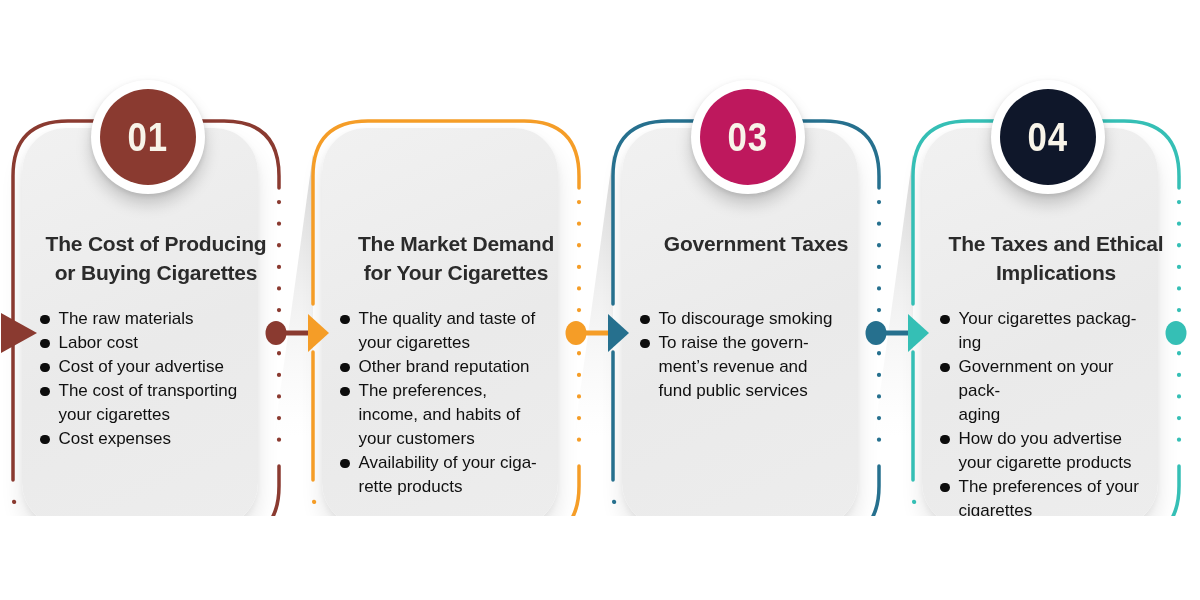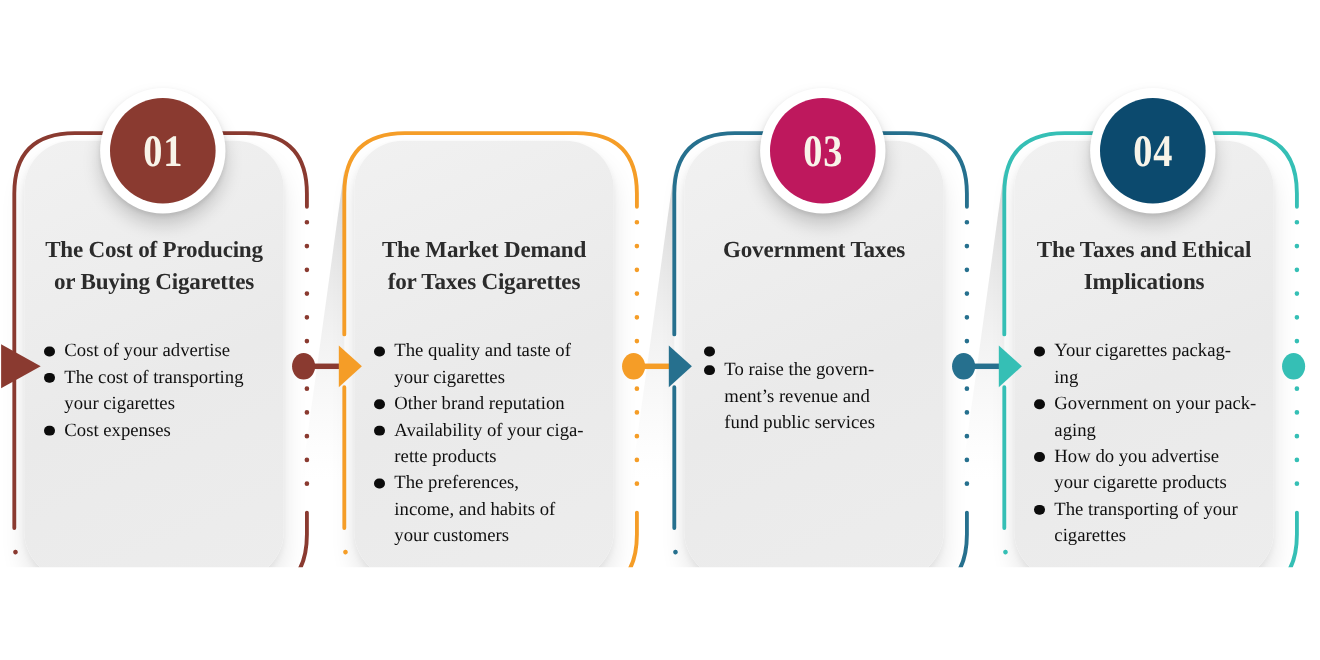--- a/index.html
+++ b/index.html
@@ -1,18 +1,18 @@
 <!DOCTYPE html>
 <html><head>
 <meta charset="utf-8">
 <style>
   html,body{margin:0;padding:0;background:#ffffff;}
   .stage{
     position:relative;width:1200px;height:516px;overflow:hidden;
-    background:#ffffff;font-family:Liberation Serif, serif;
+    background:#ffffff;font-family:Liberation Sans, sans-serif;
   }
   svg.deco{position:absolute;left:0;top:0;width:1200px;height:600px;pointer-events:none;}
   #deco-back{z-index:0;}
   #deco-front{z-index:2;}
 
   .card-col{position:absolute;top:0;width:300px;height:600px;}
 
   .card-panel{
     position:absolute;left:22px;top:128px;width:236px;height:399px;
     border-radius:44px;z-index:1;
@@ -26,21 +26,21 @@
   }
   .badge-inner{
     width:96px;height:96px;border-radius:50%;
     display:flex;align-items:center;justify-content:center;
   }
   .badge-num{
     font-size:41px;font-weight:bold;color:#f8f4e9;letter-spacing:1px;
     transform:scaleX(.85);line-height:1;
   }
   .card-title{
-    position:absolute;left:22px;top:213px;width:236px;margin:0;z-index:3;
+    position:absolute;left:22px;top:213px;width:236px;margin:16px;z-index:3;
     text-align:center;font-size:21px;line-height:29px;font-weight:700;
     color:#2b2b2b;white-space:pre-line;letter-spacing:-0.2px;
   }
   .bullets{
     position:absolute;left:40px;top:307px;width:216px;margin:0;padding:0;
     list-style:none;z-index:3;
   }
   .bullet{display:flex;gap:9px;align-items:flex-start;}
   .bdot{flex:0 0 auto;width:9.5px;height:9.5px;border-radius:50%;background:#0c0c0c;margin-top:7.5px;}
   .btext{font-size:17px;line-height:24px;color:#101010;white-space:pre-line;}
@@ -66,84 +66,93 @@
     <div class="badge">
       <div class="badge-inner" style="background: rgb(138, 58, 48);">
         <span class="badge-num">01</span>
       </div>
     </div>
     <h2 class="card-title">The Cost of Producing
 or Buying Cigarettes</h2>
     <ul class="bullets">
           <li class="bullet">
     <span class="bdot"></span>
+    <span class="btext">The raw materials</span>
+  </li>
+          <li class="bullet">
+    <span class="bdot"></span>
+    <span class="btext">Labor cost</span>
+  </li>
+          <li class="bullet">
+    <span class="bdot"></span>
     <span class="btext">Cost of your advertise</span>
   </li>
           <li class="bullet">
     <span class="bdot"></span>
     <span class="btext">The cost of transporting
 your cigarettes</span>
   </li>
           <li class="bullet">
     <span class="bdot"></span>
     <span class="btext">Cost expenses</span>
   </li>
         </ul>
   </div>
       <div class="card-col" style="left: 300px;">
     <div class="card-panel"></div>
     <h2 class="card-title">The Market Demand
-for Taxes Cigarettes</h2>
+for Your Cigarettes</h2>
     <ul class="bullets">
           <li class="bullet">
     <span class="bdot"></span>
     <span class="btext">The quality and taste of
 your cigarettes</span>
   </li>
           <li class="bullet">
     <span class="bdot"></span>
     <span class="btext">Other brand reputation</span>
-  </li>
-          <li class="bullet">
-    <span class="bdot"></span>
-    <span class="btext">Availability of your ciga-
-rette products</span>
   </li>
           <li class="bullet">
     <span class="bdot"></span>
     <span class="btext">The preferences,
 income, and habits of
 your customers</span>
+  </li>
+          <li class="bullet">
+    <span class="bdot"></span>
+    <span class="btext">Availability of your ciga-
+rette products</span>
   </li>
         </ul>
   </div>
       <div class="card-col" style="left: 600px;">
     <div class="card-panel"></div>
     <div class="badge">
       <div class="badge-inner" style="background: #be185d;">
         <span class="badge-num">03</span>
       </div>
     </div>
     <h2 class="card-title">Government Taxes</h2>
     <ul class="bullets">
           <li class="bullet">
     <span class="bdot"></span>
+    <span class="btext">To discourage smoking</span>
   </li>
           <li class="bullet">
     <span class="bdot"></span>
     <span class="btext">To raise the govern-
 ment’s revenue and
 fund public services</span>
   </li>
         </ul>
   </div>
       <div class="card-col" style="left: 900px;">
     <div class="card-panel"></div>
     <div class="badge">
-      <div class="badge-inner" style="background: #0c4a6e;">
+      <div class="badge-inner" style="background: #0f172a;">
         <span class="badge-num">04</span>
       </div>
     </div>
     <h2 class="card-title">The Taxes and Ethical
 Implications</h2>
     <ul class="bullets">
           <li class="bullet">
     <span class="bdot"></span>
     <span class="btext">Your cigarettes packag-
 ing</span>
@@ -153,21 +162,21 @@
     <span class="btext">Government on your pack-
 aging</span>
   </li>
           <li class="bullet">
     <span class="bdot"></span>
     <span class="btext">How do you advertise
 your cigarette products</span>
   </li>
           <li class="bullet">
     <span class="bdot"></span>
-    <span class="btext">The transporting of your
+    <span class="btext">The preferences of your
 cigarettes</span>
   </li>
         </ul>
   </div>
     </div>
   <svg id="deco-front" class="deco">
       <path d="M13,480 L13,176 M13,176 Q13,121 68,121 L224,121 Q279,121 279,176 L279,188" stroke="#8a3a30" stroke-width="3.5" fill="none" stroke-linecap="round"></path>
       <path d="M279,202 L279,460" stroke="#8a3a30" stroke-width="4.2" stroke-dasharray="0.1 21.5" stroke-linecap="round" fill="none"></path>
       <path d="M279,466 L279,486 Q279,541 224,541 L134,541" stroke="#8a3a30" stroke-width="3.5" fill="none" stroke-linecap="round"></path>
       <path d="M124,541 L68,541 Q13,541 13,488" stroke="#8a3a30" stroke-width="4.2" stroke-dasharray="0.1 21.5" stroke-linecap="round" fill="none"></path>

